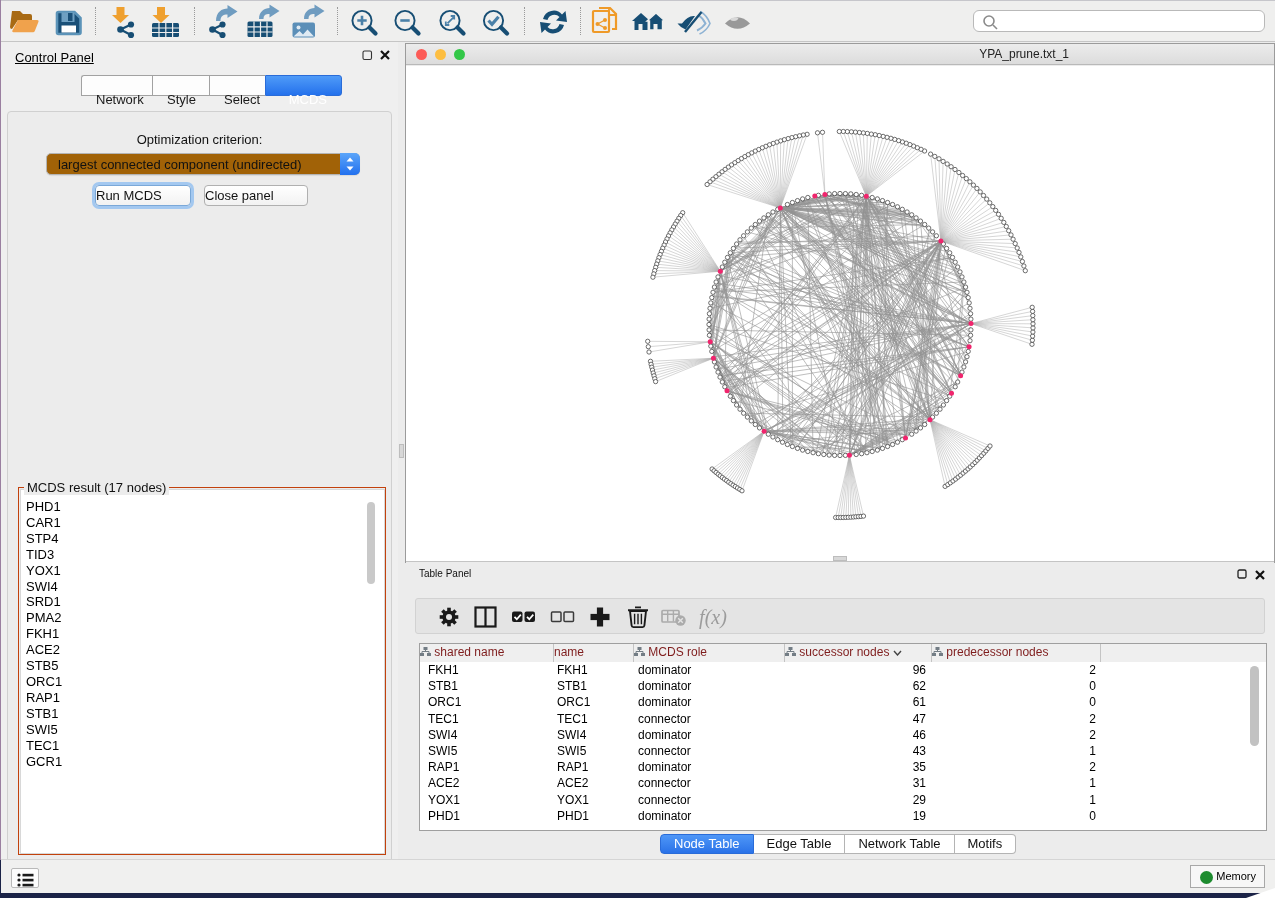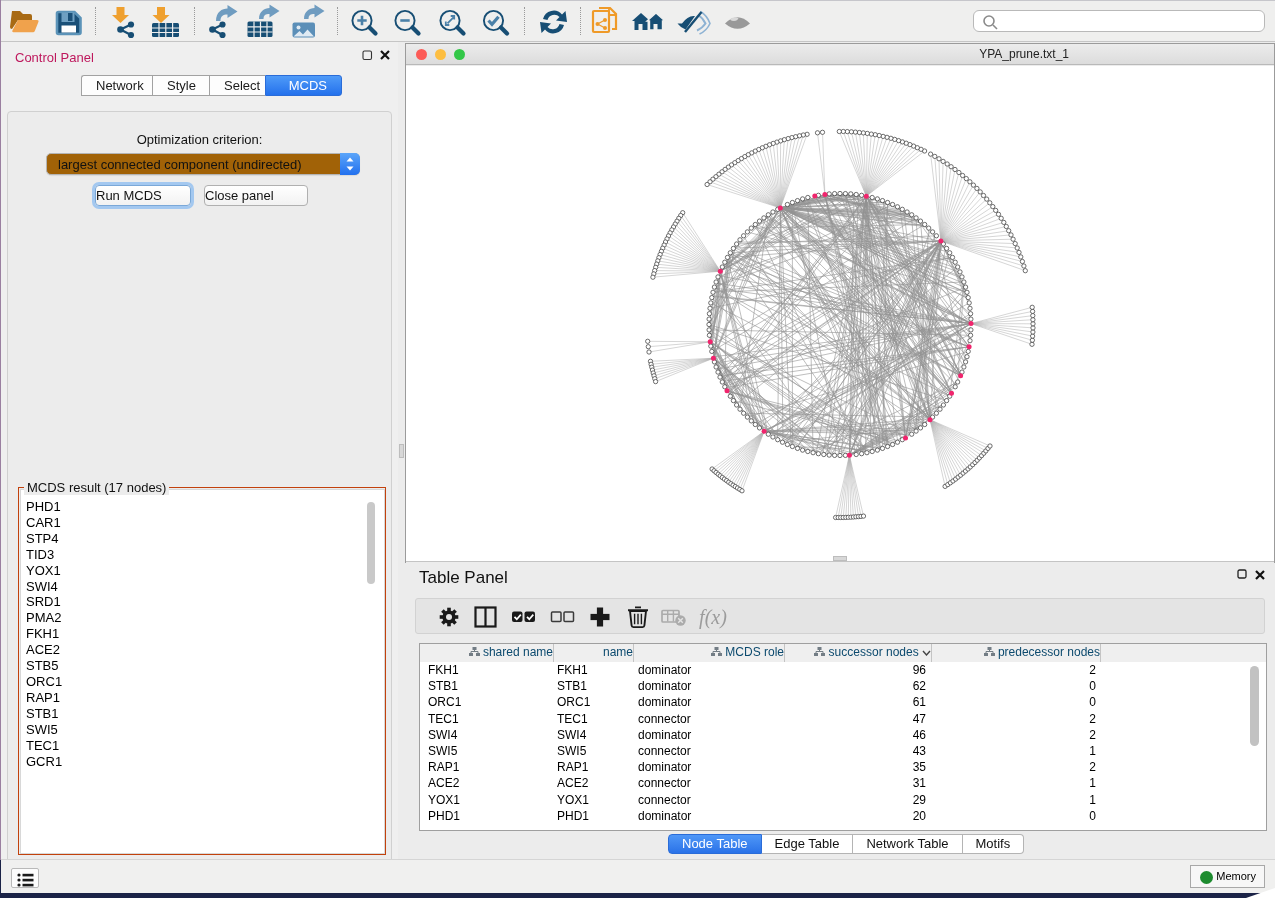--- a/index.html
+++ b/index.html
@@ -8,24 +8,24 @@
 .abs { position:absolute; }
 
 
 #toolbar { left:1px; top:0; width:1274px; height:42px; background:#efefee; border-top:1px solid #c6c6cb; border-bottom:1px solid #c5c5c5; }
 #toolbar svg.main { position:absolute; top:1px; left:0; }
 #searchbox { position:absolute; left:972px; top:9px; width:292px; height:22px; background:#fff; border:1px solid #b9b9b9; border-radius:6px; }
 .vsep { position:absolute; top:6px; height:28px; width:0; border-left:1px dotted #9a9a9a; }
 
 
 #cpanel { left:1px; top:42px; width:397px; height:817px; background:#efefef; }
-#cpanel .title { position:absolute; left:14px; top:8px; font-size:13px; color:#be185d; }
+#cpanel .title { position:absolute; left:14px; top:8px; font-size:13px; color:#000000;text-decoration:underline; }
 .winbtns { position:absolute; font-size:12px; color:#111; }
 #tabs { position:absolute; left:80px; top:33px; height:21px; display:flex; font-size:13px; }
-#tabs .tab { border:1px solid #a2a2a2; border-right:none; background:#fdfdfd; color:#1a1a1a; padding:2px 14px 0 14px; height:21px; }
+#tabs .tab { border:1px solid #a2a2a2; border-right:none; background:#fdfdfd; color:#1a1a1a; padding:16px 14px 0 14px; height:21px; }
 #tabs .tab:first-child { border-radius:3px 0 0 0; }
 #tabs .tab.sel { background:linear-gradient(#4f9bf8,#2471ec); color:#fff; border:1px solid #2a6cd8; border-radius:0 3px 3px 0; }
 #cpcontent { position:absolute; left:6px; top:53px; width:385px; height:757px; background:#ececec; border:1px solid #d0d0d0; border-radius:4px 4px 0 0;margin-top:16px; }
 #optlabel { position:absolute; left:0; top:20px; width:100%; text-align:center; font-size:13px; color:#111; }
 #dropdown { position:absolute; left:38px; top:41px; width:314px; height:22px; background:#a16207; border:1px solid #b4b4b4; border-radius:5px; font-size:13px; color:#111; line-height:21px; padding-left:11px; box-shadow:0 1px 1px rgba(0,0,0,0.08); }
 #dropdown .cap { position:absolute; right:-1px; top:-1px; width:20px; height:22px; background:linear-gradient(#5ba5f9,#2270ee); border-radius:0 5px 5px 0; }
 .btn { position:absolute; height:21px; background:linear-gradient(#ffffff,#f2f2f2); border:1px solid #b0b0b0; border-radius:4px; font-size:13px; color:#111; text-align:left; line-height:19px; }
 #runbtn { left:87px; top:73px; width:96px; box-shadow:0 0 0 3px #a3c8f0; border-color:#7aa8d8; }
 #closebtn { left:196px; top:73px; width:104px; }
 #fieldset { position:absolute; left:10px; top:375px; width:368px; height:368px; border:1px solid #c2410c; }
@@ -34,34 +34,34 @@
 #mcdssb { position:absolute; right:9px; top:12px; width:8px; height:82px; background:#c9c9c9; border-radius:4px; }
 
 
 #netwin { left:405px; top:43px; width:870px; height:520px; background:#ececec; border:1px solid #9b9b9b; border-bottom:none; }
 #nettitle { position:absolute; left:0; top:0; width:100%; height:21px; background:linear-gradient(#ececec,#dcdcdc); border-bottom:1px solid #b9b9b9; font-size:12px; color:#222; text-align:center; line-height:21px; }
 .tl { position:absolute; top:5px; width:11px; height:11px; border-radius:50%; }
 #netcanvas { position:absolute; left:0; top:22px; width:868px; height:496px; border-bottom:1px solid #c4c4c4; background:#fff; overflow:hidden; }
 
 
 #tpanel { left:405px; top:565px; width:870px; height:294px; background:#ececec; }
-#tpanel .title { position:absolute; left:14px; top:3px; font-size:17px; color:#111; }
+#tpanel .title { position:absolute; left:14px; top:3px; font-size:10px; color:#111; }
 #ttoolbar { position:absolute; left:10px; top:33px; width:850px; height:36px; background:#e4e4e4; border:1px solid #d2d2d2; border-radius:3px; }
 #tbl { position:absolute; left:14px; top:78px; width:848px; height:188px; background:#fff; border:1px solid #9f9f9f; font-size:12px; }
 #thead { position:absolute; left:0; top:0; width:846px; height:18px; background:#efefef; display:flex; }
-#thead .th { border-right:1px solid #c4c4c4; height:18px; line-height:17px; text-align:right; color:#0c4a6e; position:relative; }
+#thead .th { border-right:1px solid #c4c4c4; height:18px; line-height:17px; text-align:left; color:#7f1d1d; position:relative; }
 #tbody { position:absolute; left:0; top:18px; width:846px; }
 .trow { height:16.2px; line-height:16.2px; white-space:nowrap; color:#000; position:relative; }
 .trow span { position:absolute; }
 #tsb { position:absolute; right:6px; top:20px; width:11px; height:188px; }
 #tsb .thumb { position:absolute; left:1px; top:2px; width:9px; height:80px; background:#c2c2c2; border-radius:5px; }
 #ttabs { position:absolute; left:255px; top:269px; height:20px; display:flex; font-size:13px; }
 #ttabs .tab { border:1px solid #b4b4b4; border-left:none; background:#fff; color:#111; padding:1px 13px 0 13px; height:20px; }
 #ttabs .tab.sel { background:linear-gradient(#4f97f7,#2a72e8); color:#fff; border-color:#2a6cd8; }
-#ttabs .tab:first-child { border-radius:4px 0 0 4px; border-left:1px solid #2a6cd8;margin-left:8px; }
+#ttabs .tab:first-child { border-radius:4px 0 0 4px; border-left:1px solid #2a6cd8; }
 #ttabs .tab:last-child { border-radius:0 4px 4px 0; }
 
 
 #statusbar { left:1px; top:859px; width:1274px; height:34px; background:#f0f0ef; border-top:1px solid #d5d5d5; }
 #listbtn { position:absolute; left:10px; top:8px; width:28px; height:20px; border:1px solid #b9b9b9; background:#fcfcfc; border-radius:2px; }
 #membtn { position:absolute; right:10px; top:5px; width:75px; height:23px; border:1px solid #a8a8a8; background:#f7f7f7; font-size:11px; color:#000; line-height:21px; text-align:right; padding-right:8px; }
 #membtn .dot { position:absolute; left:9px; top:5px; width:13px; height:13px; border-radius:50%; background:#1d8b2f; }
 </style>
 </head>
 <body>
@@ -1249,21 +1249,21 @@
           <span style="left:8px">YOX1</span>
           <span style="left:137px">YOX1</span>
           <span style="left:218px">connector</span>
           <span style="left:456px;width:50px;text-align:right">29</span>
           <span style="left:626px;width:50px;text-align:right">1</span>
         </div>
       <div class="trow">
           <span style="left:8px">PHD1</span>
           <span style="left:137px">PHD1</span>
           <span style="left:218px">dominator</span>
-          <span style="left:456px;width:50px;text-align:right">20</span>
+          <span style="left:456px;width:50px;text-align:right">19</span>
           <span style="left:626px;width:50px;text-align:right">0</span>
         </div>
     </div>
     <div id="tsb">
         <div class="thumb"></div>
       </div>
   </div>
   <div id="ttabs">
     <div class="tab sel">Node Table</div>
     <div class="tab">Edge Table</div>

